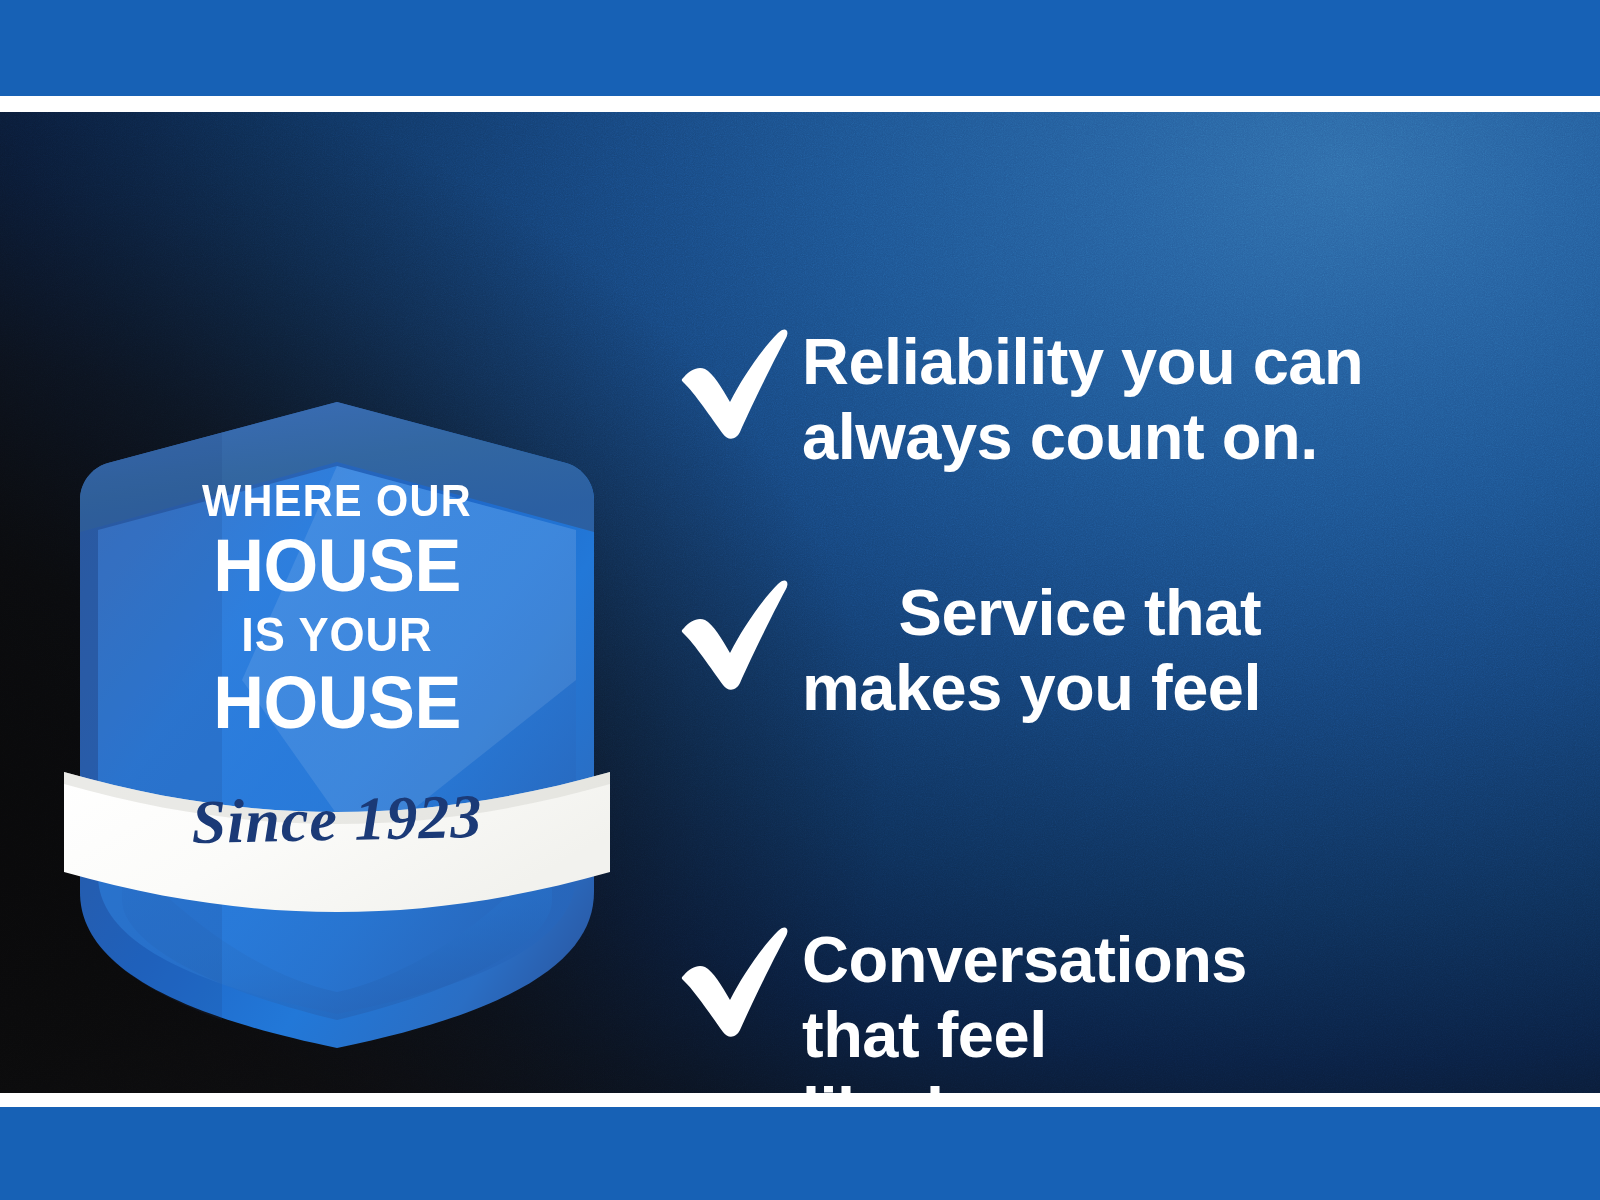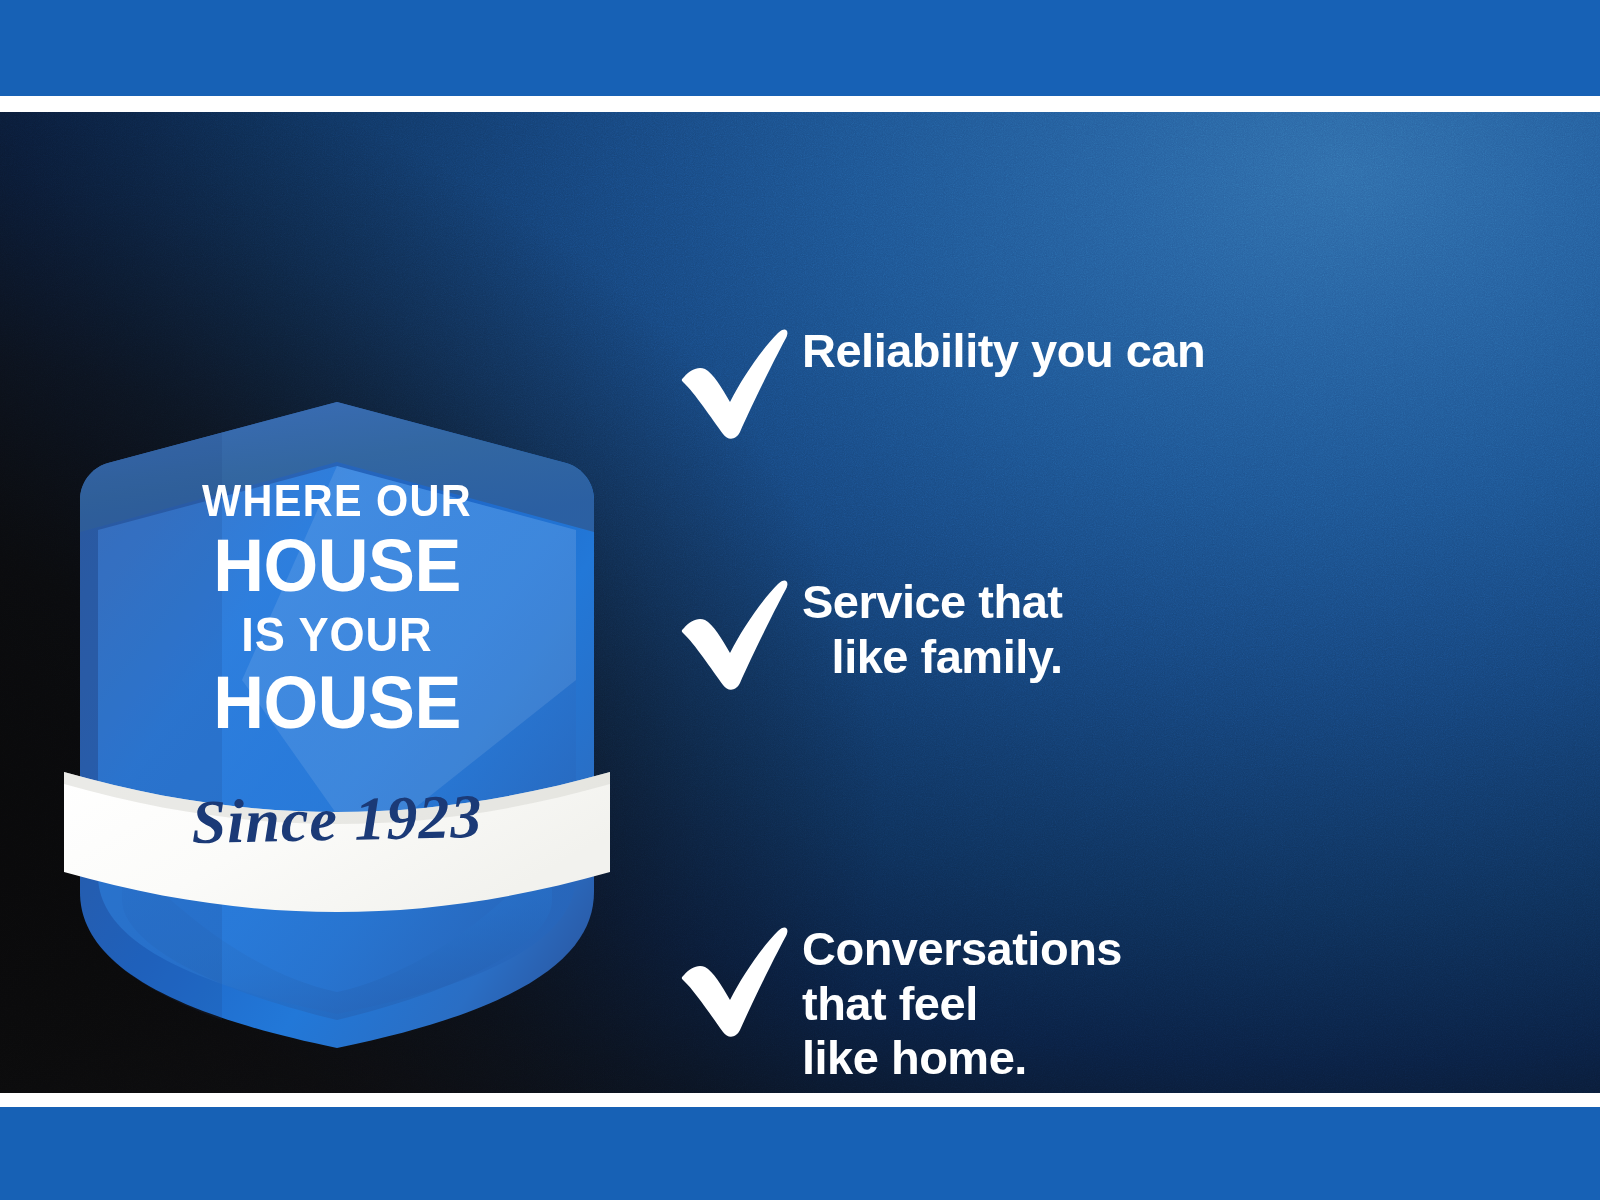--- a/index.html
+++ b/index.html
@@ -167,21 +167,21 @@
     width: 124px;
     height: 118px;
     margin-right: 10px;
   }
   .check-icon svg { display: block; width: 100%; height: 100%; }
 
   .benefit-text {
     color: #ffffff;
     font-family: "Liberation Sans", sans-serif;
     font-weight: 700;
-    font-size: 47px;
+    font-size: 65px;
     line-height: 1.16;
     letter-spacing: -0.5px;
     padding-top: 2px;
   }
   .benefit-text .tl { display: block; white-space: nowrap; }
 </style>
 </head>
 <body>
 
 <div id="poster">
@@ -276,35 +276,36 @@
         <span class="check-icon">
           <svg viewBox="0 0 124 118" xmlns="http://www.w3.org/2000/svg">
             <path d="M16 55 C22 48 30 44 37 47 C45 51 54 66 62 80
                      C74 56 94 27 110 11 C117 4 122 8 118 16
                      C104 42 84 83 72 110 C68 118 60 119 55 112
                      C44 97 26 70 16 61 C13 58 13 58 16 55 Z" fill="#ffffff"></path>
           </svg>
         </span>
         <span class="benefit-text">
           <span class="tl">Reliability you can</span>
+          <span class="tl">always count on.</span>
         </span>
       </div>
 
       <div class="benefit-item" id="benefit-item-1">
         <span class="check-icon">
           <svg viewBox="0 0 124 118" xmlns="http://www.w3.org/2000/svg">
             <path d="M16 55 C22 48 30 44 37 47 C45 51 54 66 62 80
                      C74 56 94 27 110 11 C117 4 122 8 118 16
                      C104 42 84 83 72 110 C68 118 60 119 55 112
                      C44 97 26 70 16 61 C13 58 13 58 16 55 Z" fill="#ffffff"></path>
           </svg>
         </span>
         <span class="benefit-text">
           <span class="tl">Service that</span>
-          <span class="tl">like family.</span>
+          <span class="tl">makes you feel</span>
         </span>
       </div>
 
       <div class="benefit-item" id="benefit-item-2">
         <span class="check-icon">
           <svg viewBox="0 0 124 118" xmlns="http://www.w3.org/2000/svg">
             <path d="M16 55 C22 48 30 44 37 47 C45 51 54 66 62 80
                      C74 56 94 27 110 11 C117 4 122 8 118 16
                      C104 42 84 83 72 110 C68 118 60 119 55 112
                      C44 97 26 70 16 61 C13 58 13 58 16 55 Z" fill="#ffffff"></path>

